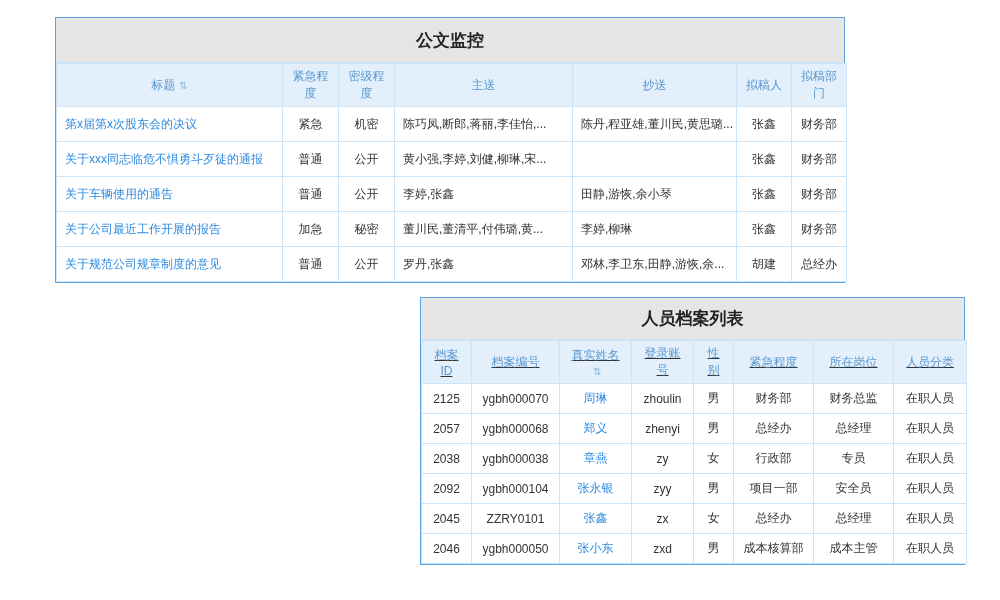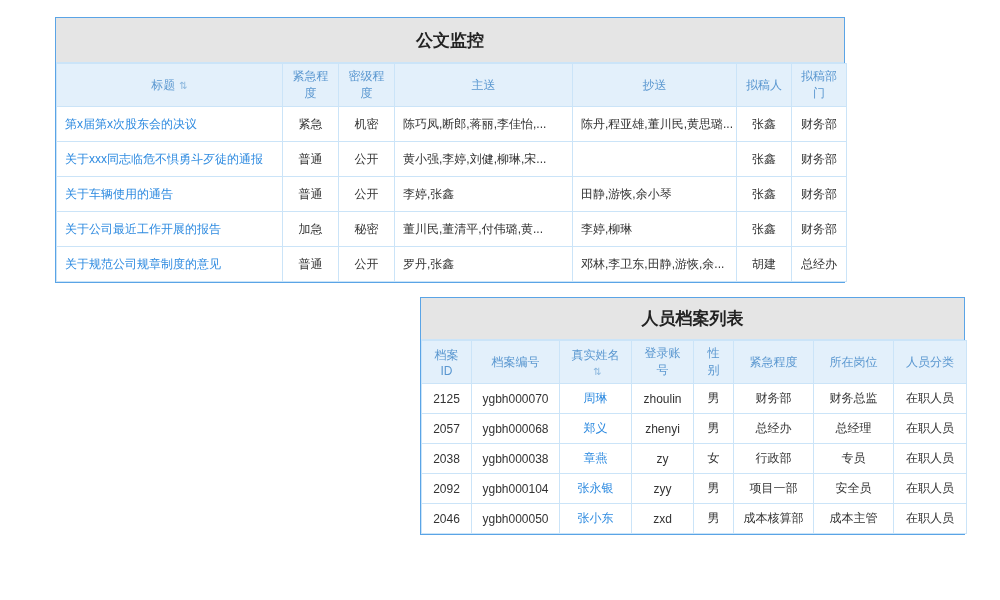--- a/index.html
+++ b/index.html
@@ -56,21 +56,21 @@
   #doc-panel col:nth-child(2) { width: 56px; }
   #doc-panel col:nth-child(3) { width: 56px; }
   #doc-panel col:nth-child(4) { width: 178px; }
   #doc-panel col:nth-child(5) { width: 164px; }
   #doc-panel col:nth-child(6) { width: 55px; }
   #doc-panel col:nth-child(7) { width: 55px; }
 
   
   #personnel-panel { left: 420px; top: 288px; width: 545px; margin-top: 9px; }
   #personnel-panel .panel-title { height: 42px; line-height: 42px; }
-  #personnel-panel thead tr { height: 38px; }
+  #personnel-panel thead tr { height: 38px; text-decoration: underline; }
   #personnel-panel tbody tr { height: 30px; }
   #personnel-panel col:nth-child(1) { width: 50px; }
   #personnel-panel col:nth-child(2) { width: 88px; }
   #personnel-panel col:nth-child(3) { width: 72px; }
   #personnel-panel col:nth-child(4) { width: 62px; }
   #personnel-panel col:nth-child(5) { width: 40px; }
   #personnel-panel col:nth-child(6) { width: 80px; }
   #personnel-panel col:nth-child(7) { width: 80px; }
   #personnel-panel col:nth-child(8) { width: 73px; }
 
@@ -219,20 +219,30 @@
           <td>2092</td>
           <td>ygbh000104</td>
           <td class="link">张永银</td>
           <td>zyy</td>
           <td>男</td>
           <td>项目一部</td>
           <td>安全员</td>
           <td>在职人员</td>
         </tr>
         <tr>
+          <td>2045</td>
+          <td>ZZRY0101</td>
+          <td class="link">张鑫</td>
+          <td>zx</td>
+          <td>女</td>
+          <td>总经办</td>
+          <td>总经理</td>
+          <td>在职人员</td>
+        </tr>
+        <tr>
           <td>2046</td>
           <td>ygbh000050</td>
           <td class="link">张小东</td>
           <td>zxd</td>
           <td>男</td>
           <td>成本核算部</td>
           <td>成本主管</td>
           <td>在职人员</td>
         </tr>
       </tbody>

